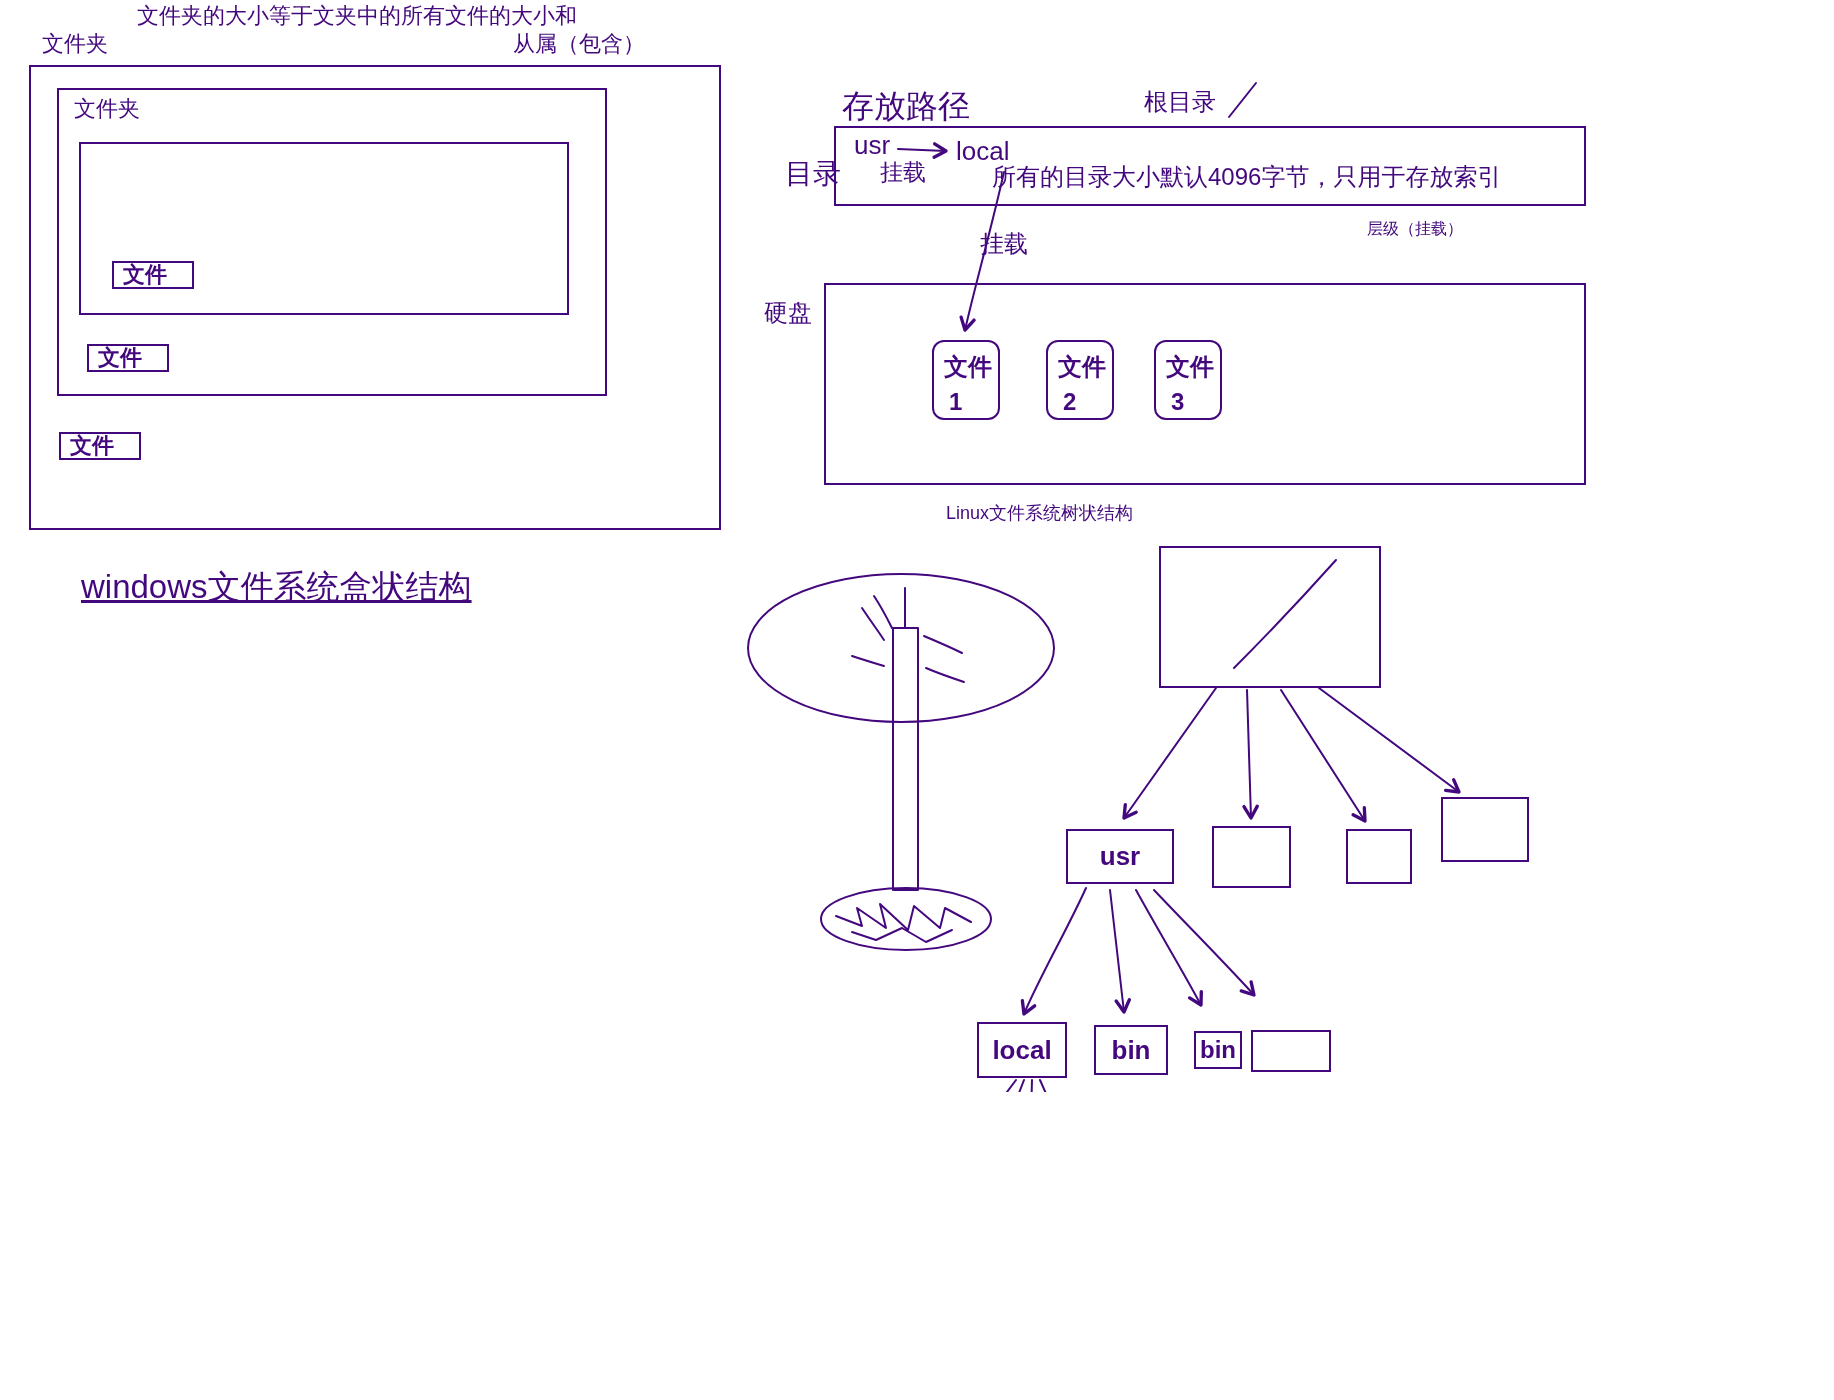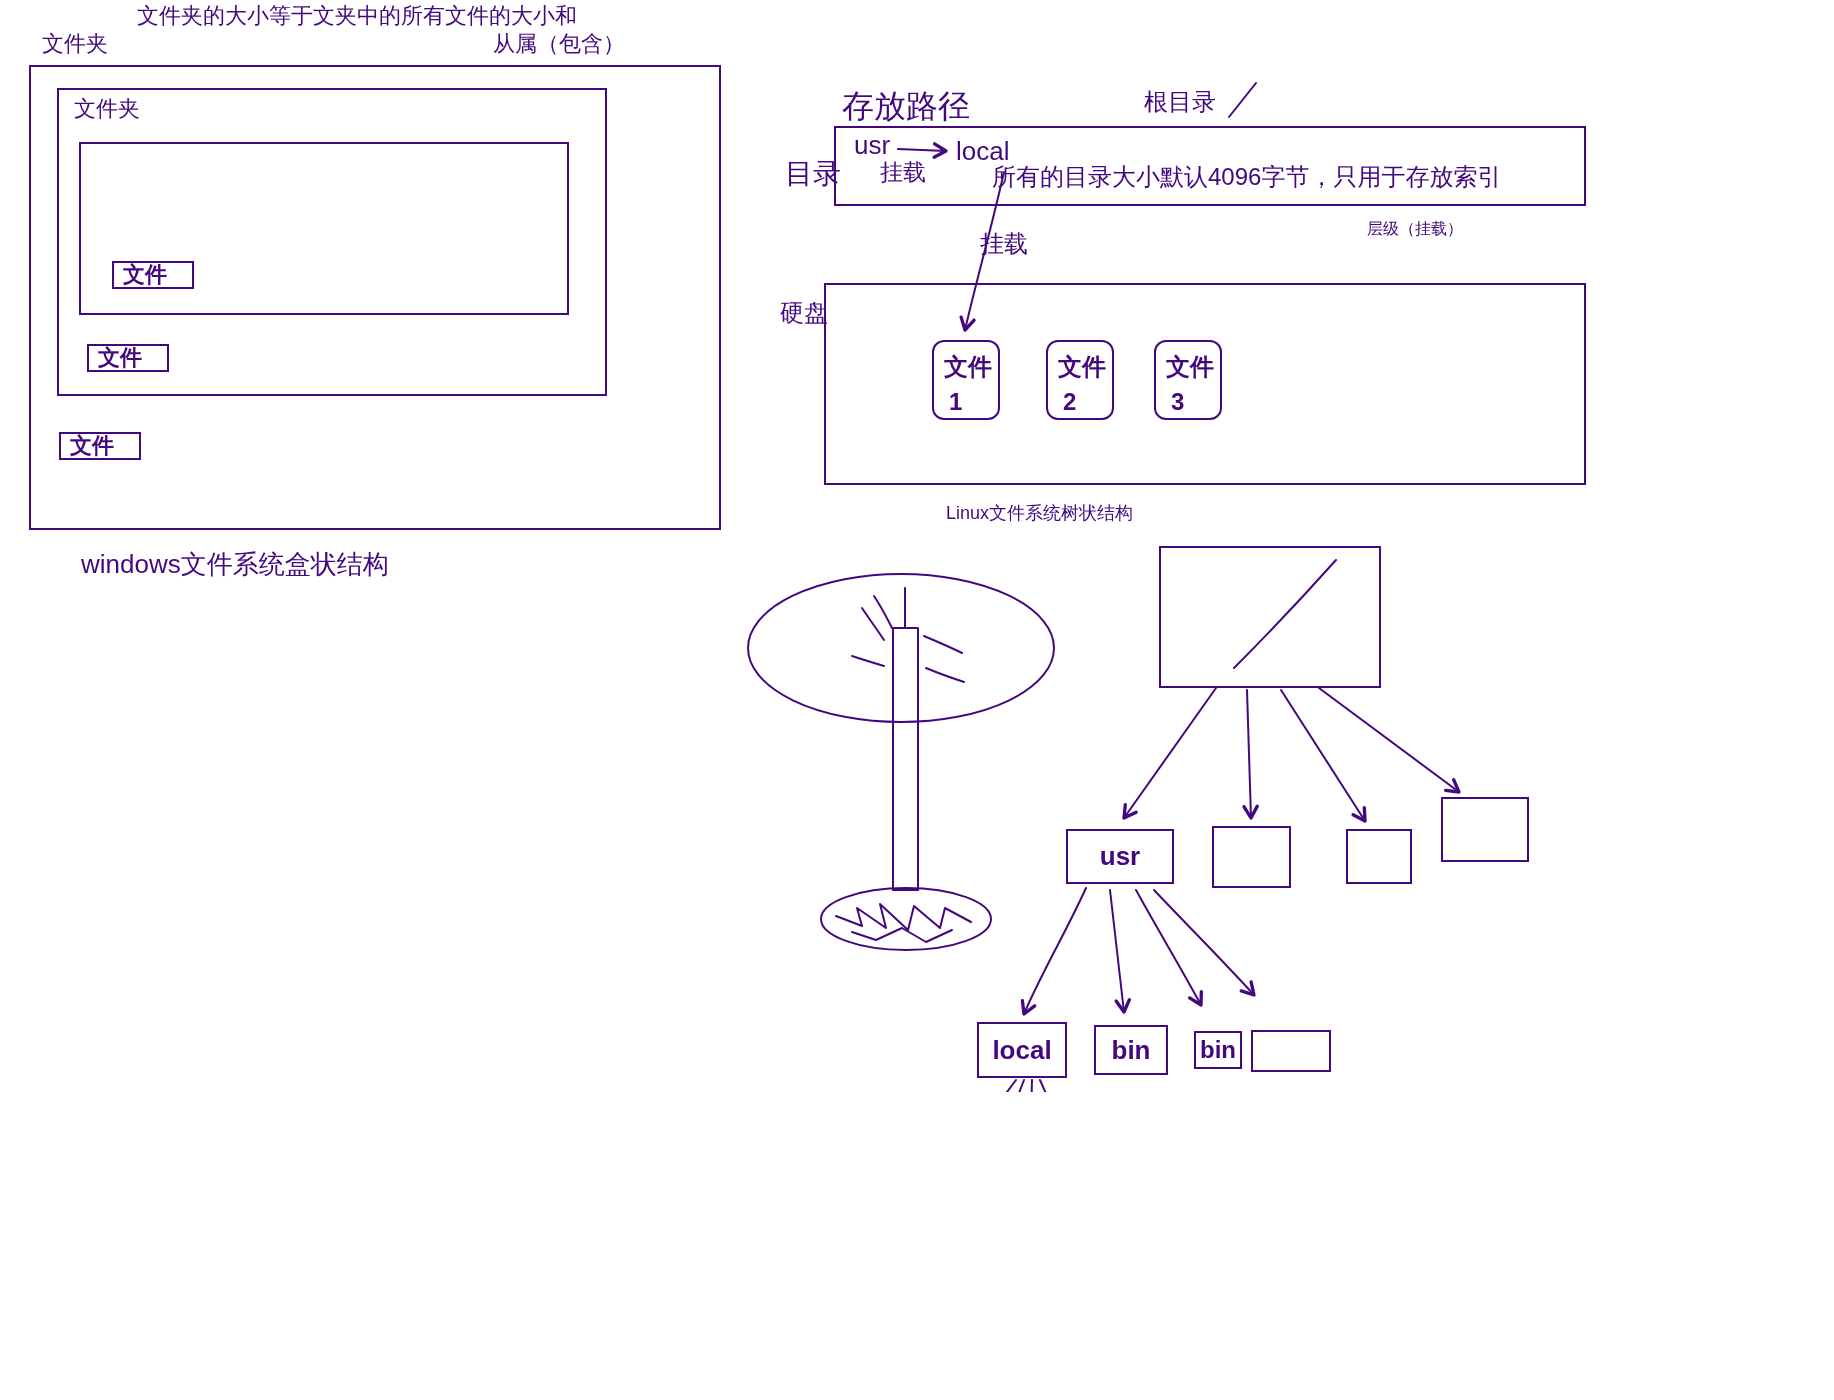--- a/index.html
+++ b/index.html
@@ -55,48 +55,48 @@
   }
   .fill-ink { fill:var(--ink,#44087E); stroke:none; }
 </style>
 </head>
 <body>
 
 <div id="canvas">
 
   <div class="lbl" style="left:113px;top:3px;font-size:22px;">文件夹的大小等于文夹中的所有文件的大小和</div>
   <div class="lbl" style="left:18px;top:31px;font-size:22px;">文件夹</div>
-  <div class="lbl" style="left:469px;top:31px;font-size:22px;">从属（包含）</div>
+  <div class="lbl" style="left:489px;top:31px;font-size:22px;">从属（包含）</div>
 
   <div class="box" style="left:5px;top:65px;width:692px;height:465px;"></div>
   <div class="box" style="left:33px;top:88px;width:550px;height:308px;"></div>
   <div class="lbl" style="left:50px;top:96px;font-size:22px;">文件夹</div>
   <div class="box" style="left:55px;top:142px;width:490px;height:173px;"></div>
 
   <div class="box file-sm" style="left:88px;top:261px;">文件</div>
   <div class="box file-sm" style="left:63px;top:344px;">文件</div>
   <div class="box file-sm" style="left:35px;top:432px;">文件</div>
 
-  <div class="lbl" style="left:57px;top:550px;font-size:26px;">windows文件系统盒状结构</div>
+  <div class="lbl" style="left:57px;top:568px;font-size:33px;text-decoration:underline;">windows文件系统盒状结构</div>
 
   <div class="lbl" style="left:818px;top:88px;font-size:32px;">存放路径</div>
   <div class="lbl" style="left:1120px;top:88px;font-size:24px;">根目录</div>
 
   <div class="box" style="left:810px;top:126px;width:752px;height:80px;"></div>
   <div class="lbl" style="left:761px;top:158px;font-size:28px;">目录</div>
   <div class="lbl" style="left:830px;top:131px;font-size:26px;">usr</div>
   <div class="lbl" style="left:932px;top:137px;font-size:26px;">local</div>
   <div class="lbl" style="left:856px;top:159px;font-size:23px;">挂载</div>
   <div class="lbl" style="left:968px;top:163px;font-size:24px;">所有的目录大小默认4096字节，只用于存放索引</div>
 
   <div class="lbl" style="left:956px;top:230px;font-size:24px;">挂载</div>
   <div class="lbl" style="left:1343px;top:220px;font-size:16px;">层级（挂载）</div>
 
   <div class="box" style="left:800px;top:283px;width:762px;height:202px;"></div>
-  <div class="lbl" style="left:756px;top:299px;font-size:24px;text-align:center;">硬盘</div>
+  <div class="lbl" style="left:740px;top:299px;font-size:24px;text-align:center;">硬盘</div>
 
   <div class="box fnode" style="left:908px;top:340px;">
     <div class="fnode-l">文件</div>
     <div class="fnode-n">1</div>
   </div>
   <div class="box fnode" style="left:1022px;top:340px;">
     <div class="fnode-l">文件</div>
     <div class="fnode-n">2</div>
   </div>
   <div class="box fnode" style="left:1130px;top:340px;">

